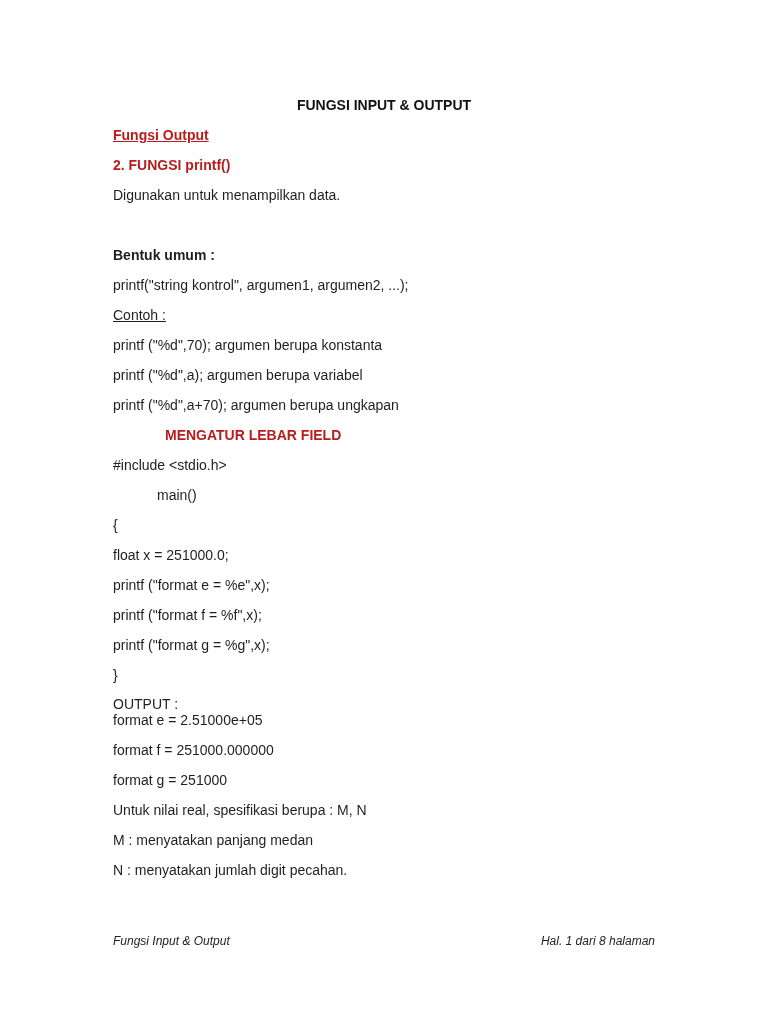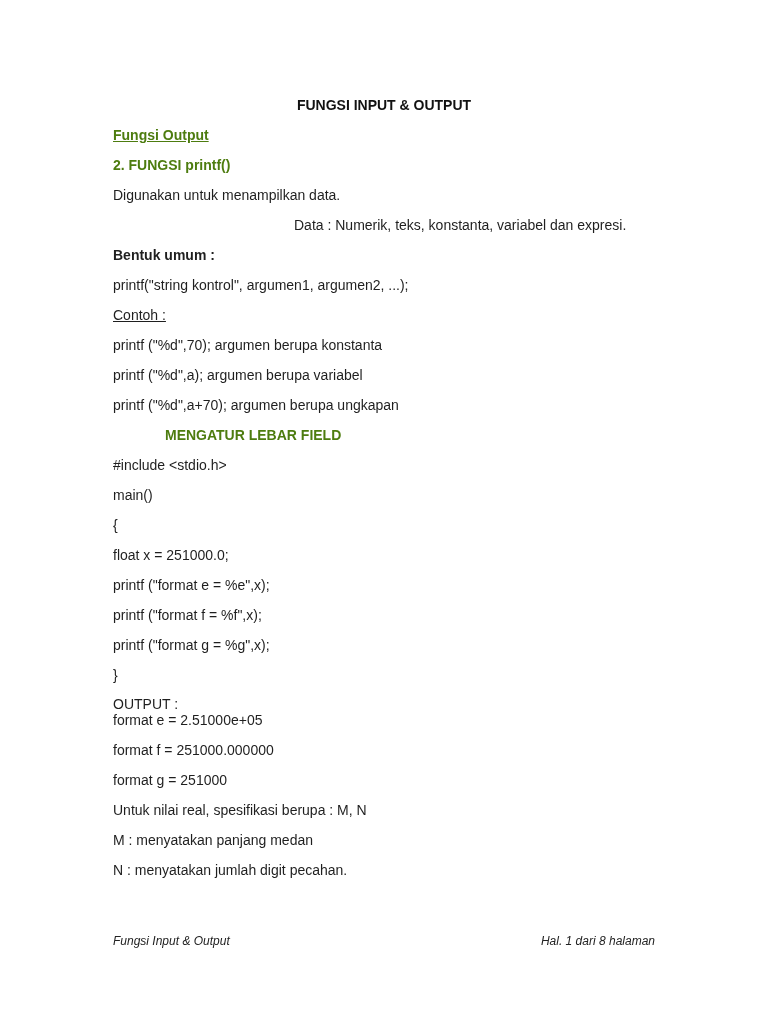--- a/index.html
+++ b/index.html
@@ -32,21 +32,21 @@
     .title {
       position: absolute;
       left: 0;
       width: 768px;
       text-align: center;
       font-weight: bold;
       font-size: 14px;
       top: 97px;
       color: #111;
     }
-    .bold { font-weight: bold; color: #4d7c0f; }
+    .bold { font-weight: bold; color: #b91c1c; }
     .underline { text-decoration: underline; }
     .footer {
       position: absolute;
       top: 934px;
       font-size: 12px;
       font-style: italic;
       color: #222;
     }
   </style>
 </head>
@@ -55,36 +55,35 @@
 <div class="page">
 
   <div class="title">FUNGSI INPUT &amp; OUTPUT</div>
 
   <div class="line bold underline" style="top:127px;">Fungsi Output</div>
 
   <div class="line bold" style="top:157px;">2. FUNGSI printf()</div>
 
   <div class="line" style="top:187px;">Digunakan untuk menampilkan data.</div>
 
-  <div class="line" style="top:217px; left:294px;">Data : Numerik, teks, konstanta, variabel dan expresi.</div>
 
   <div class="line" style="top:247px;font-weight:bold;">Bentuk umum :</div>
 
   <div class="line" style="top:277px;">printf("string kontrol", argumen1, argumen2, ...);</div>
 
   <div class="line underline" style="top:307px;">Contoh :</div>
 
   <div class="line" style="top:337px;">printf ("%d",70); argumen berupa konstanta</div>
   <div class="line" style="top:367px;">printf ("%d",a); argumen berupa variabel</div>
   <div class="line" style="top:397px;">printf ("%d",a+70); argumen berupa ungkapan</div>
 
   <div class="line bold" style="top:427px; left:117px;padding-left:48px;">MENGATUR LEBAR FIELD</div>
 
   <div class="line" style="top:457px;text-align:right;">#include &lt;stdio.h&gt;</div>
-  <div class="line" style="top:487px;">main()</div>
+  <div class="line" style="top:487px;margin-left:44px;">main()</div>
   <div class="line" style="top:517px;">{</div>
   <div class="line" style="top:547px;">float x = 251000.0;</div>
   <div class="line" style="top:577px;">printf ("format e = %e",x);</div>
   <div class="line" style="top:607px;">printf ("format f = %f",x);</div>
   <div class="line" style="top:637px;">printf ("format g = %g",x);</div>
   <div class="line" style="top:667px;">}</div>
 
   <div class="line" style="top:696px;">OUTPUT :</div>
   <div class="line" style="top:712px;">format e = 2.51000e+05</div>
   <div class="line" style="top:742px;">format f = 251000.000000</div>

